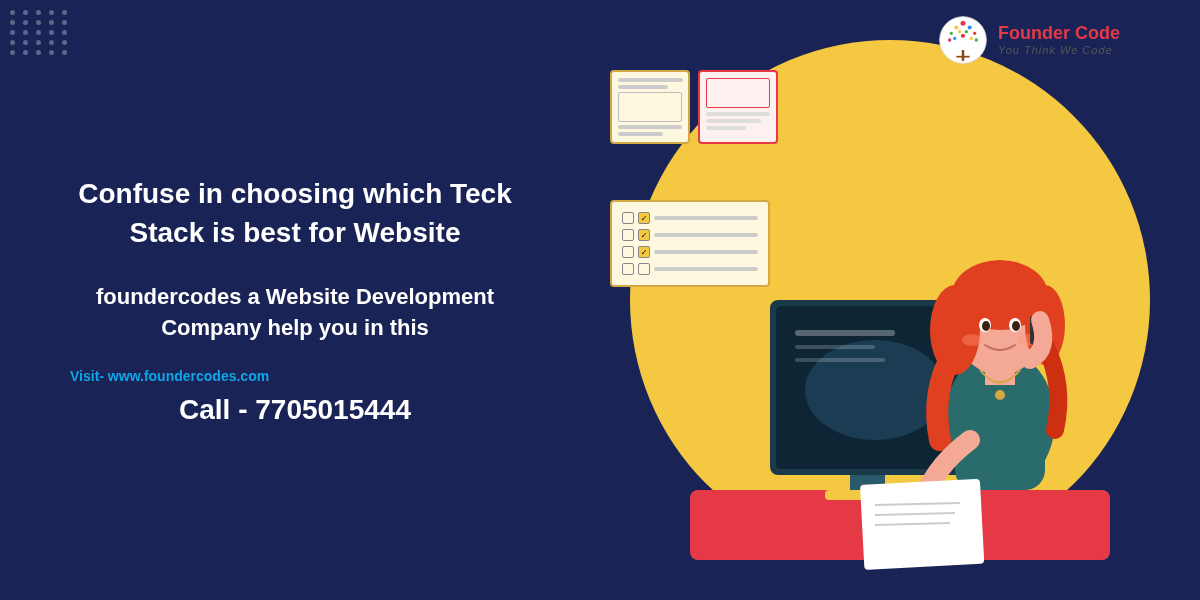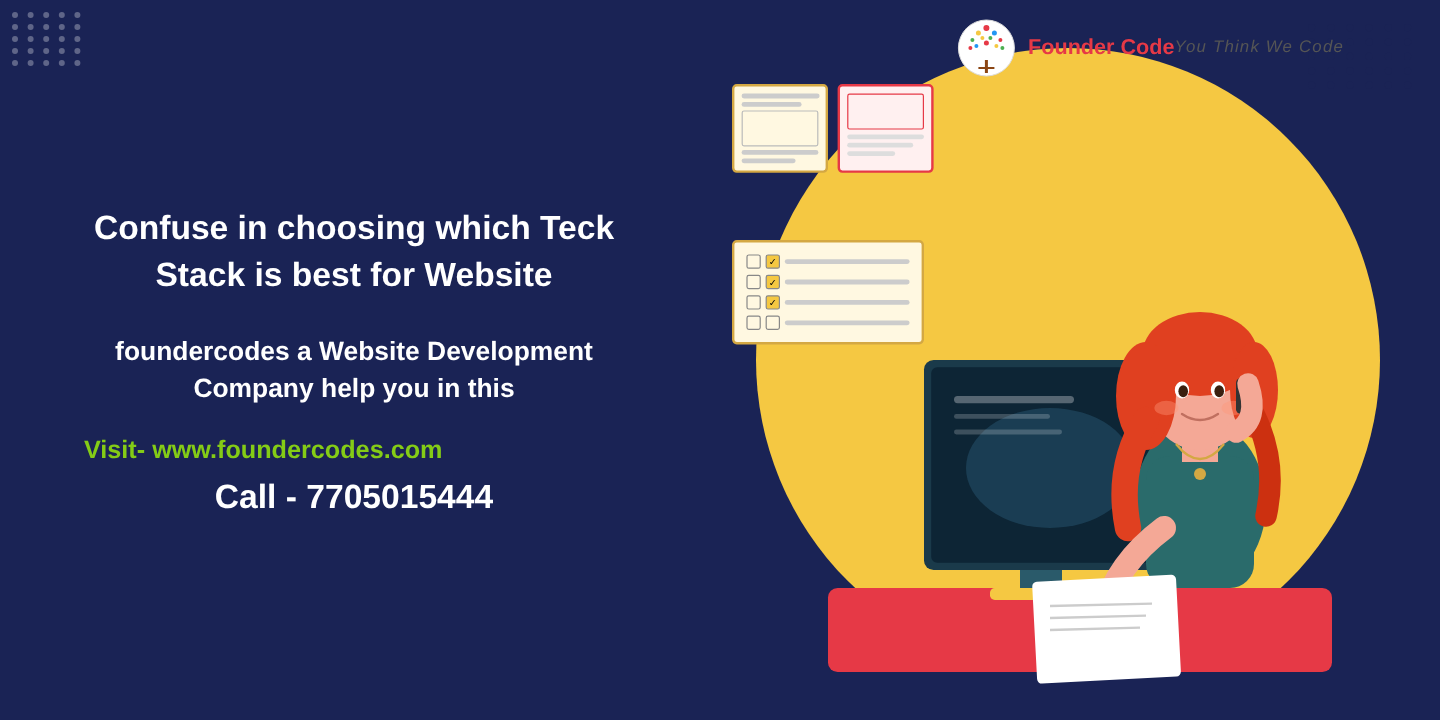--- a/index.html
+++ b/index.html
@@ -68,22 +68,22 @@
 
     .detail-text {
       color: #ffffff;
       font-size: 20px;
       font-weight: 500;
       text-align: center;
       margin-bottom: 15px;
     }
 
     .visit-text {
-      color: #84cc16;
-      font-size: 21px;
+      color: #0ea5e9;
+      font-size: 14px;
       font-weight: 600;
       text-align: left;
       margin-bottom: 10px;
       padding-left: 10px;
     }
 
     .call-text {
       color: #ffffff;
       font-size: 28px;
       font-weight: 700;
@@ -142,36 +142,36 @@
       z-index: 10;
     }
 
     .logo-icon {
       width: 50px;
       height: 50px;
     }
 
     .logo-text {
       display: flex;
-      flex-direction: row;
+      flex-direction: column;
     }
 
     .logo-name {
       font-size: 18px;
       font-weight: 800;
       color: #1a2355;
       line-height: 1.1;
     }
 
     .logo-name span {
       color: #e63946;
     }
 
     .logo-tagline {
-      font-size: 14px;
+      font-size: 11px;
       color: #555;
       letter-spacing: 1px;
       font-style: italic;
     }
   </style>
 </head>
 <body>
 
 <div class="container">
 

